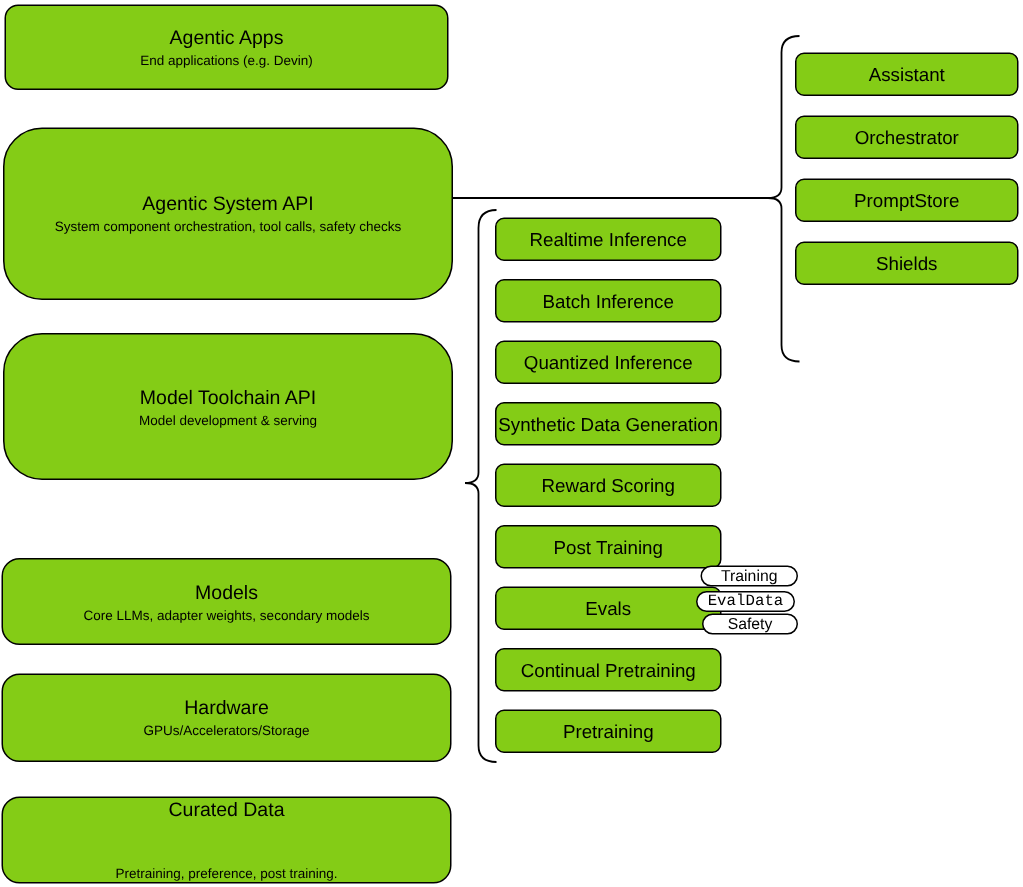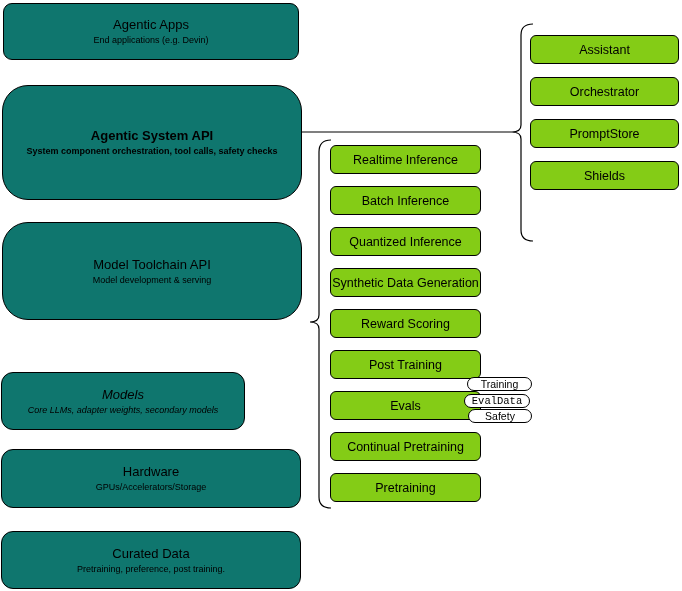--- a/index.html
+++ b/index.html
@@ -24,36 +24,36 @@
     position: absolute;
     left: 0; top: 0;
     width: 682px; height: 591px;
   }
 
   
   .lbox {
     position: absolute;
     box-sizing: border-box;
     border: 1px solid #000000;
-    background: #0f766e;
+    background: #84cc16;
     display: flex;
     flex-direction: column;
     align-items: center;
     justify-content: center;
     text-align: center;
     gap: 3px;
   }
   .lbox .t { font-size: 13px; line-height: 15px; }
   .lbox .s { font-size: 9px;  line-height: 11px; }
   #lbox-0 { left: 3px; top: 3px;   width: 296px; height: 57px;  border-radius: 9px;  }
-  #lbox-1 { left: 2px; top: 85px;  width: 300px; height: 115px; border-radius: 26px; font-weight: bold; }
+  #lbox-1 { left: 2px; top: 85px;  width: 300px; height: 115px; border-radius: 26px; }
   #lbox-2 { left: 2px; top: 222px; width: 300px; height: 98px; border-radius: 26px; }
-  #lbox-3 { left: 1px; top: 372px; width: 244px; height: 58px;  border-radius: 12px; font-style: italic; }
+  #lbox-3 { left: 1px; top: 372px; width: 300px; height: 58px;  border-radius: 12px; }
   #lbox-4 { left: 1px; top: 449px; width: 300px; height: 59px;  border-radius: 12px; }
-  #lbox-5 { left: 1px; top: 531px; width: 300px; height: 58px;  border-radius: 12px; }
+  #lbox-5 { left: 1px; top: 531px; width: 300px; height: 58px;  border-radius: 12px; justify-content: space-between; }
 
   
   .stack {
     position: absolute;
     display: flex;
     flex-direction: column;
   }
   #mid-col   { left: 330px; top: 145px; width: 151px; gap: 12px; }
   #right-col { left: 530px; top: 35px;  width: 149px; gap: 13px; }
   .item-box {

